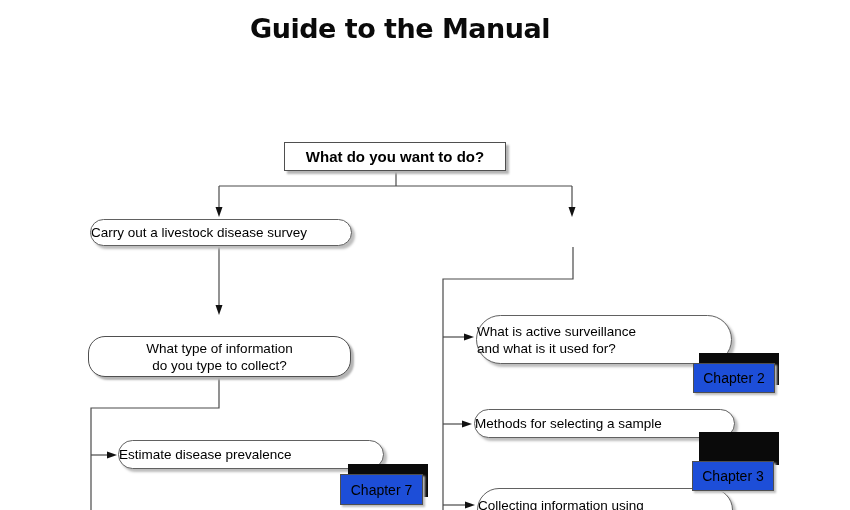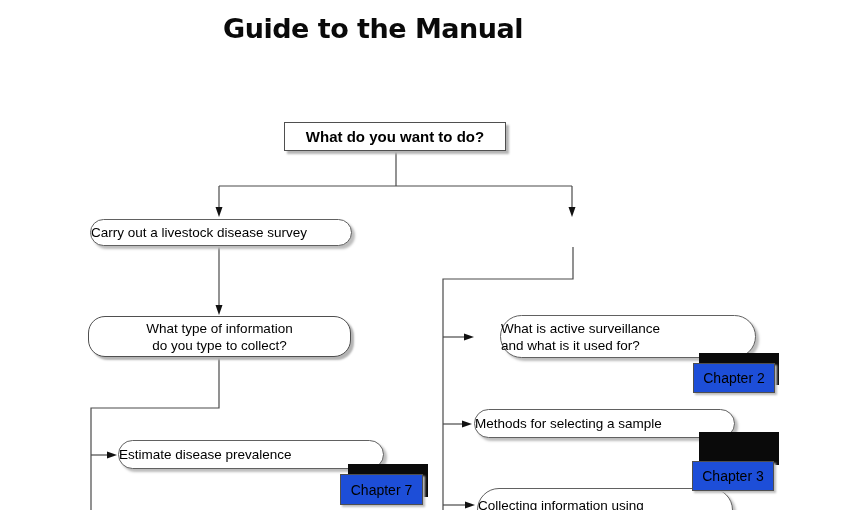--- a/index.html
+++ b/index.html
@@ -10,46 +10,47 @@
     overflow:hidden;
     font-family:"Liberation Sans", sans-serif;
     color:#000;
   }
   #wires{position:absolute;left:0;top:0;width:850px;height:510px;}
   .node{position:absolute;box-sizing:border-box;background:#fff;}
   .title{
     position:absolute;left:0;top:13px;width:746px;
     text-align:center;
     font-family:"DejaVu Sans","Liberation Sans",sans-serif;
-    font-weight:bold;font-size:27px;letter-spacing:-0.5px;color:#0a0a0a;
+    font-weight:bold;font-size:27px;letter-spacing:-0.5px;color:#0a0a0a;padding-left:27px;
   }
   .rectbox{
     border:1px solid #4f4f4f;
     box-shadow:3px 3px 2px #b4b4b4;
     display:flex;flex-direction:column;align-items:center;justify-content:center;
     text-align:center;
+    margin-top:20px;
   }
   .root{
     left:284px;top:122px;width:222px;height:29px;
     font-weight:bold;font-size:15px;
   }
   .qbox{
     left:88px;top:316px;width:263px;height:41px;
     font-size:13.5px;line-height:17px;border-radius:17px;
   }
   .stadium{
     border:1px solid #616161;
     border-radius:999px;
     box-shadow:3px 3px 2.5px #bdbdbd;
     display:flex;flex-direction:column;align-items:flex-start;justify-content:center;
     text-align:center;font-size:13.5px;line-height:17px;
   }
   .s-left1 {left:90px; top:219px;width:262px;height:27px;}
   .s-right1{left:443px;top:219px;width:266px;height:27px;}
-  .s-what  {left:500px;top:315px;width:256px;height:43px;}
+  .s-what  {left:476px;top:315px;width:256px;height:49px;}
   .s-meth  {left:474px;top:409px;width:261px;height:29px;}
   .s-est   {left:118px;top:440px;width:266px;height:29px;}
   .s-coll  {left:477px;top:488px;width:256px;height:44px;justify-content:flex-start;padding-top:8px;}
   .chapter-shadow{
     position:absolute;background:#0a0a0a;
   }
   .chapter-label{
     position:absolute;background:#1d4ed8;border:1px solid #4f4f4f;
     box-shadow:2px 2px 2px #bdbdbd;
     display:flex;align-items:center;justify-content:center;

